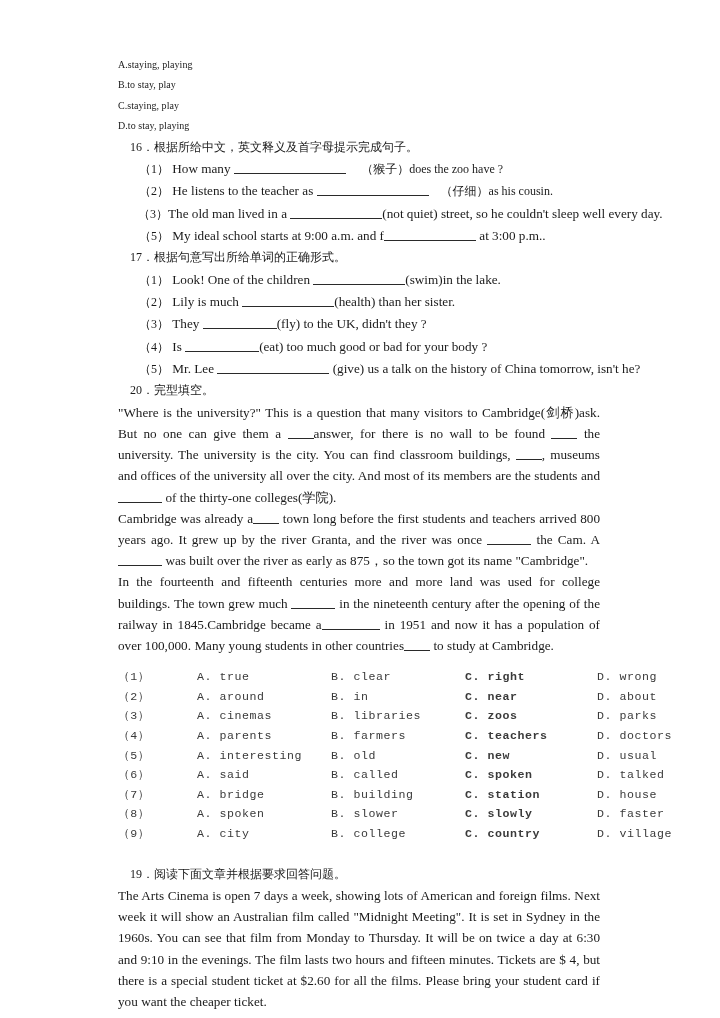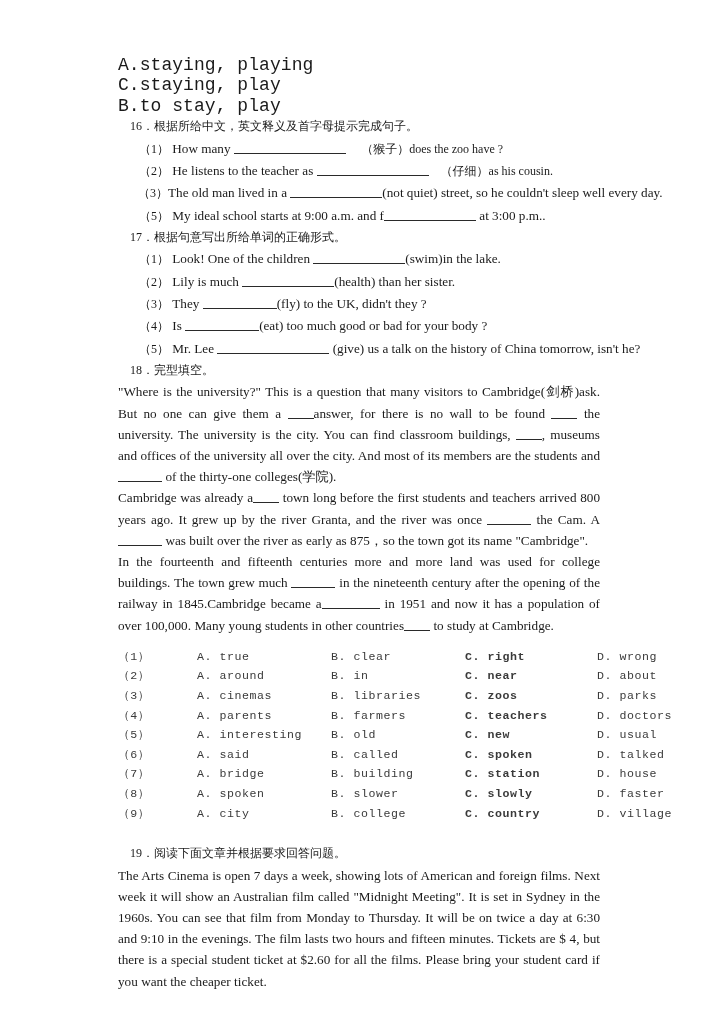--- a/index.html
+++ b/index.html
@@ -20,25 +20,24 @@
     height: 1018px;
     background: #ffffff;
     box-sizing: border-box;
     padding: 55px 120px 0 118px;
   }
   .doc {
     width: 482px;
   }
   
   .line {
-    font-size: 18px;
+    font-size: 10px;
     line-height: 20.4px;
     white-space: nowrap;
     letter-spacing: 0.05px;
-    font-family: Liberation Mono, monospace;
   }
   .section-head {
     font-size: 13.4px;
     line-height: 21.5px;
     white-space: nowrap;
   }
   .sub-item {
     font-size: 13.2px;
     line-height: 21.3px;
     white-space: nowrap;
@@ -96,42 +95,43 @@
   }
 </style>
 </head>
 <body>
 
 <div class="page">
   <div class="doc">
 
     <div>
       <div class="line">A.staying, playing</div>
+      <div class="line">B.to stay, play</div>
       <div class="line">C.staying, play</div>
-      <div class="line">B.to stay, play</div>
+      <div class="line">D.to stay, playing</div>
     </div>
 
     <div class="section-head cjk">16．根据所给中文，英文释义及首字母提示完成句子。</div>
     <div>
       <div class="sub-item"><span class="cjk">（1）</span> <span>How many</span> <span class="blank b-xxl"></span> <span class="cjk">（猴子）does the zoo have ?</span></div>
       <div class="sub-item"><span class="cjk">（2）</span> <span>He listens to the teacher as</span> <span class="blank b-xxl"></span><span class="cjk">（仔细）as his cousin.</span></div>
       <div class="sub-item tight"><span class="cjk">（3）</span><span>The old man lived in a</span> <span class="blank b-xl"></span><span>(not quiet) street, so he couldn't sleep well every day.</span></div>
       <div class="sub-item"><span class="cjk">（5）</span> <span>My ideal school starts at 9:00 a.m. and f</span><span class="blank b-xl"></span> <span>at 3:00 p.m..</span></div>
     </div>
 
     <div class="section-head cjk">17．根据句意写出所给单词的正确形式。</div>
     <div>
       <div class="sub-item"><span class="cjk">（1）</span> <span>Look! One of the children</span> <span class="blank b-xl"></span><span>(swim)in the lake.</span></div>
       <div class="sub-item"><span class="cjk">（2）</span> <span>Lily is much</span> <span class="blank b-xl"></span><span>(health) than her sister.</span></div>
       <div class="sub-item"><span class="cjk">（3）</span> <span>They</span> <span class="blank b-l"></span><span>(fly) to the UK, didn't they ?</span></div>
       <div class="sub-item"><span class="cjk">（4）</span> <span>Is</span> <span class="blank b-l"></span><span>(eat) too much good or bad for your body ?</span></div>
       <div class="sub-item"><span class="cjk">（5）</span> <span>Mr. Lee</span> <span class="blank b-xxl"></span> <span>(give) us a talk on the history of China tomorrow, isn't he?</span></div>
     </div>
 
-    <div class="section-head cjk">18．完型填空。</div>
+    <div class="section-head cjk">20．完型填空。</div>
 
     <p class="para"><span>"Where is the university?" This is a question that many visitors to Cambridge(剑桥)ask. But no one can give them a</span> <span class="blank b-xs"></span><span>answer, for there is no wall to be found</span> <span class="blank b-xs"></span> <span>the university. The university is the city. You can find classroom buildings,</span> <span class="blank b-xs"></span><span>, museums and offices of the university all over the city. And most of its members are the students and</span><span class="blank b-s"></span> <span>of the thirty-one colleges(学院).</span></p>
 
     <p class="para"><span>Cambridge was already a</span><span class="blank b-xs"></span> <span>town long before the first students and teachers arrived 800 years ago. It grew up by the river Granta, and the river was once</span> <span class="blank b-s"></span> <span>the Cam. A</span><span class="blank b-s"></span> <span>was built over the river as early as 875，so the town got its name "Cambridge".</span></p>
 
     <p class="para"><span>In the fourteenth and fifteenth centuries more and more land was used for college buildings. The town grew much</span> <span class="blank b-s"></span> <span>in the nineteenth century after the opening of the railway in 1845.Cambridge became a</span><span class="blank b-m"></span> <span>in 1951 and now it has a population of over 100,000. Many young students in other countries</span><span class="blank b-xs"></span> <span>to study at Cambridge.</span></p>
 
     <div class="choices">
       <div class="choice-row">
         <span class="c-num">（1）</span>

